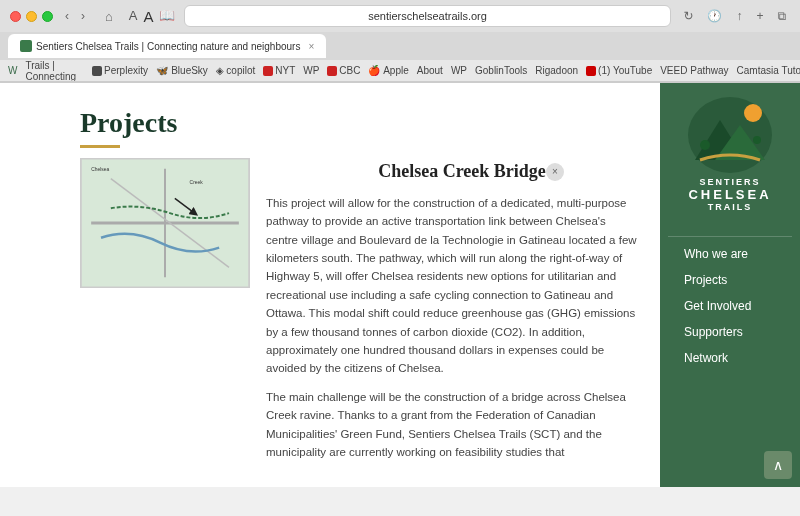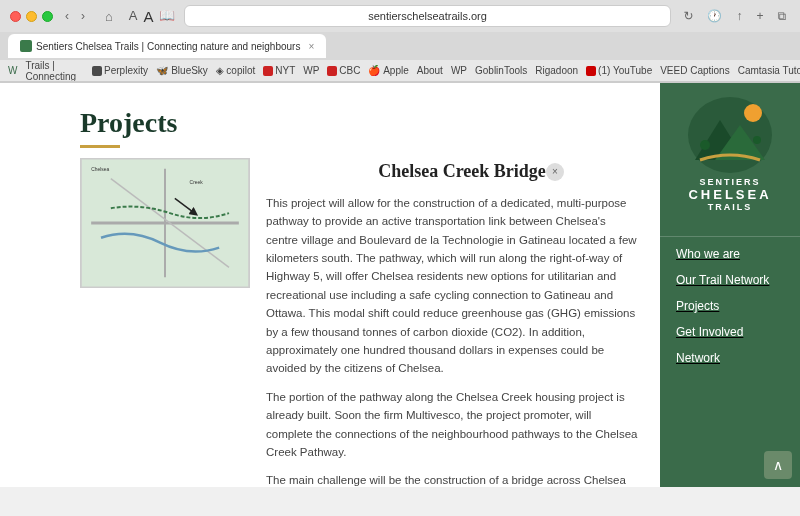--- a/index.html
+++ b/index.html
@@ -252,22 +252,21 @@
       color: white;
       font-size: 9px;
       letter-spacing: 2px;
       font-weight: 600;
       text-align: center;
     }
 
     .nav-menu {
       width: 100%;
       background: #3a6b4a;
-      padding: 8px 0;
-      text-decoration: underline;
+      padding: 8px 8px;
     }
 
     .nav-item {
       padding: 6px 16px;
       font-size: 12px;
       color: white;
       cursor: pointer;
       white-space: nowrap;
     }
 
@@ -359,21 +358,21 @@
       </span>
       <span class="bookmark-item">🍎 Apple</span>
       <span class="bookmark-item">About</span>
       <span class="bookmark-item">WP</span>
       <span class="bookmark-item">GoblinTools</span>
       <span class="bookmark-item">Rigadoon</span>
       <span class="bookmark-item">
         <span style="background:#cc0000;width:10px;height:10px;border-radius:2px;display:inline-block;"></span>
         (1) YouTube
       </span>
-      <span class="bookmark-item">VEED Captions</span>
+      <span class="bookmark-item">VEED Pathway</span>
       <span class="bookmark-item">Camtasia Tutorials</span>
 
     </div>
   </div>
 </div>
 
 <div class="page-content">
 
   <div class="left-space"></div>
 
@@ -413,21 +412,20 @@
         </svg>
       </div>
 
       <div class="article-content">
         <div class="article-title-row">
           <h2 class="article-title">Chelsea Creek Bridge</h2>
           <div class="close-btn">×</div>
         </div>
         <div class="article-text">
           <p>This project will allow for the construction of a dedicated, multi-purpose pathway to provide an active transportation  link between Chelsea's centre village and Boulevard de la Technologie in Gatineau located a few kilometers south.  The pathway, which will run along the right-of-way of Highway 5, will offer Chelsea residents new options for utilitarian and recreational use including a safe cycling connection to Gatineau and Ottawa.  This modal shift could reduce greenhouse gas (GHG) emissions by a few thousand tonnes of carbon dioxide (CO2).  In addition, approximately one hundred thousand dollars in expenses could be avoided by the citizens of Chelsea.</p>
-          <p>The portion of the pathway along the Chelsea Creek housing project is already built.  Soon the firm Multivesco, the project promoter, will complete the connections of the neighbourhood pathways to the Chelsea Creek Pathway.</p>
           <p>The main challenge will be the construction of a bridge across Chelsea Creek ravine. Thanks to a grant from the Federation of Canadian Municipalities' Green Fund, Sentiers Chelsea Trails (SCT) and the municipality are currently working on feasibility studies that</p>
         </div>
       </div>
     </div>
   </div>
 
   <div class="right-sidebar">
 
     <div class="logo-area">
       <div class="logo-svg-container">
@@ -447,23 +445,23 @@
         </svg>
       </div>
       <div class="logo-text-sentiers">SENTIERS</div>
       <div class="logo-text-chelsea">CHELSEA</div>
       <div class="logo-text-trails">TRAILS</div>
     </div>
 
     <div class="nav-menu">
       <div class="divider-line"></div>
       <div class="nav-item">Who we are</div>
-      <div class="nav-item">Our Trail Network</div>
       <div class="nav-item">Projects</div>
       <div class="nav-item">Get Involved</div>
+      <div class="nav-item">Supporters</div>
       <div class="nav-item">Network</div>
     </div>
 
     <div class="scroll-to-top">
       <span>∧</span>
     </div>
 
   </div>
 </div>
 

